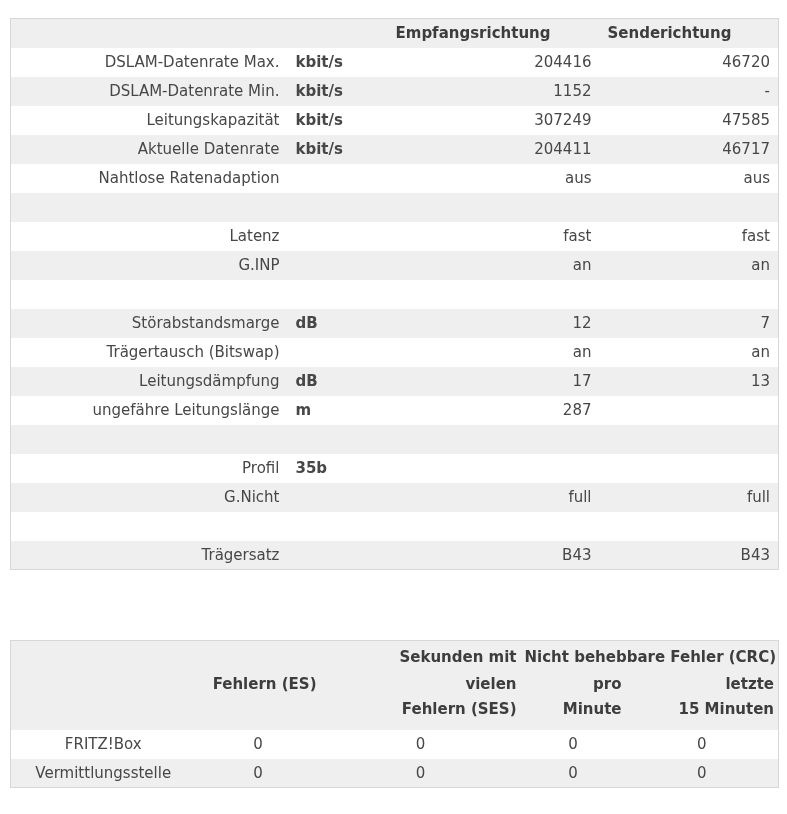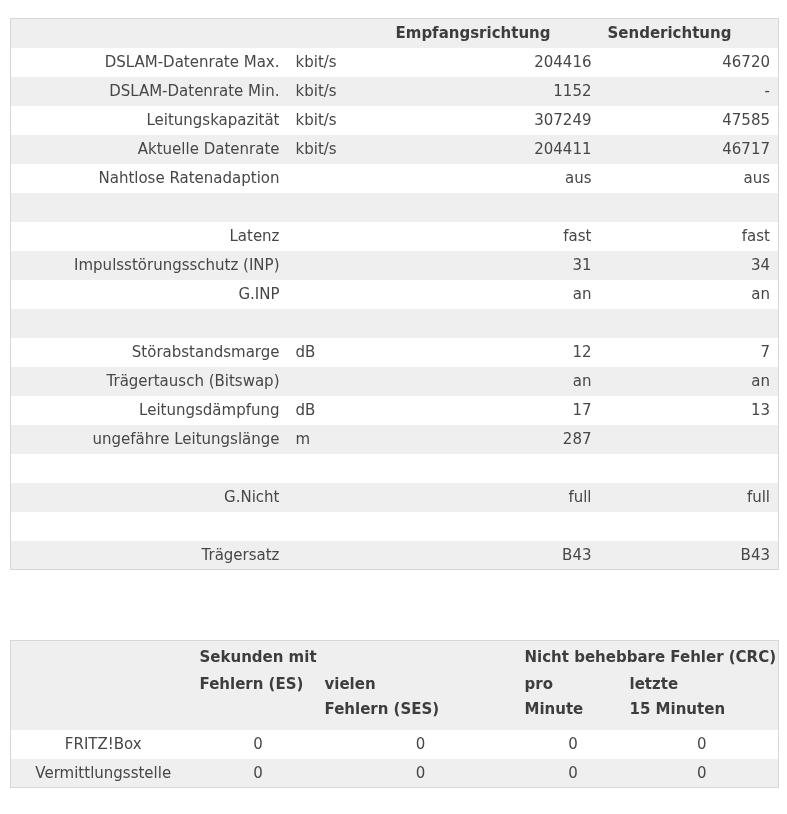--- a/index.html
+++ b/index.html
@@ -28,28 +28,28 @@
   
   .dsl-table thead tr { background: var(--stripe, #efefef); }
   .dsl-table tbody tr:nth-child(even) { background: var(--stripe, #efefef); }
   .dsl-table th, .dsl-table td { height: 29px; padding: 0 8px; }
   .dsl-table thead th {
     font-weight: bold;
     text-align: left;
     color: #3d3d3d;
   }
   .dsl-table td.c-label { text-align: right; }
-  .dsl-table td.c-unit  { text-align: left; }
+  .dsl-table td.c-unit  { text-align: left; font-weight: bold; }
   .dsl-table td.c-rx    { text-align: right; }
   .dsl-table td.c-tx    { text-align: right; }
 
   
   .err-table { margin-top: 70px; }
   .err-table thead { background: var(--stripe, #efefef); }
-  .err-table thead th { font-weight: bold; color: #3d3d3d; text-align: left; }
+  .err-table thead th { font-weight: bold; color: #3d3d3d; text-align: right; }
   .err-table thead tr.group-row th { height: 29px; padding: 4px 4px 0; vertical-align: middle; }
   .err-table thead tr.sub-row th {
     height: 55px;
     padding: 2px 4px 8px;
     vertical-align: top;
     white-space: pre-line;
     line-height: 25px;
   }
   .err-table tbody tr:nth-child(even) { background: var(--stripe, #efefef); }
   .err-table tbody td { height: 29px; padding: 0 8px; text-align: center; }
@@ -112,26 +112,20 @@
           <td class="c-rx"></td>
           <td class="c-tx"></td>
         </tr>
         <tr>
           <td class="c-label">Latenz</td>
           <td class="c-unit"></td>
           <td class="c-rx">fast</td>
           <td class="c-tx">fast</td>
         </tr>
         <tr>
-          <td class="c-label">Impulsstörungsschutz (INP)</td>
-          <td class="c-unit"></td>
-          <td class="c-rx">31</td>
-          <td class="c-tx">34</td>
-        </tr>
-        <tr>
           <td class="c-label">G.INP</td>
           <td class="c-unit"></td>
           <td class="c-rx">an</td>
           <td class="c-tx">an</td>
         </tr>
         <tr>
           <td class="c-label"></td>
           <td class="c-unit"></td>
           <td class="c-rx"></td>
           <td class="c-tx"></td>
@@ -156,20 +150,26 @@
         </tr>
         <tr>
           <td class="c-label">ungefähre Leitungslänge</td>
           <td class="c-unit">m</td>
           <td class="c-rx">287</td>
           <td class="c-tx"></td>
         </tr>
         <tr>
           <td class="c-label"></td>
           <td class="c-unit"></td>
+          <td class="c-rx"></td>
+          <td class="c-tx"></td>
+        </tr>
+        <tr>
+          <td class="c-label">Profil</td>
+          <td class="c-unit">35b</td>
           <td class="c-rx"></td>
           <td class="c-tx"></td>
         </tr>
         <tr>
           <td class="c-label">G.Nicht</td>
           <td class="c-unit"></td>
           <td class="c-rx">full</td>
           <td class="c-tx">full</td>
         </tr>
         <tr>

